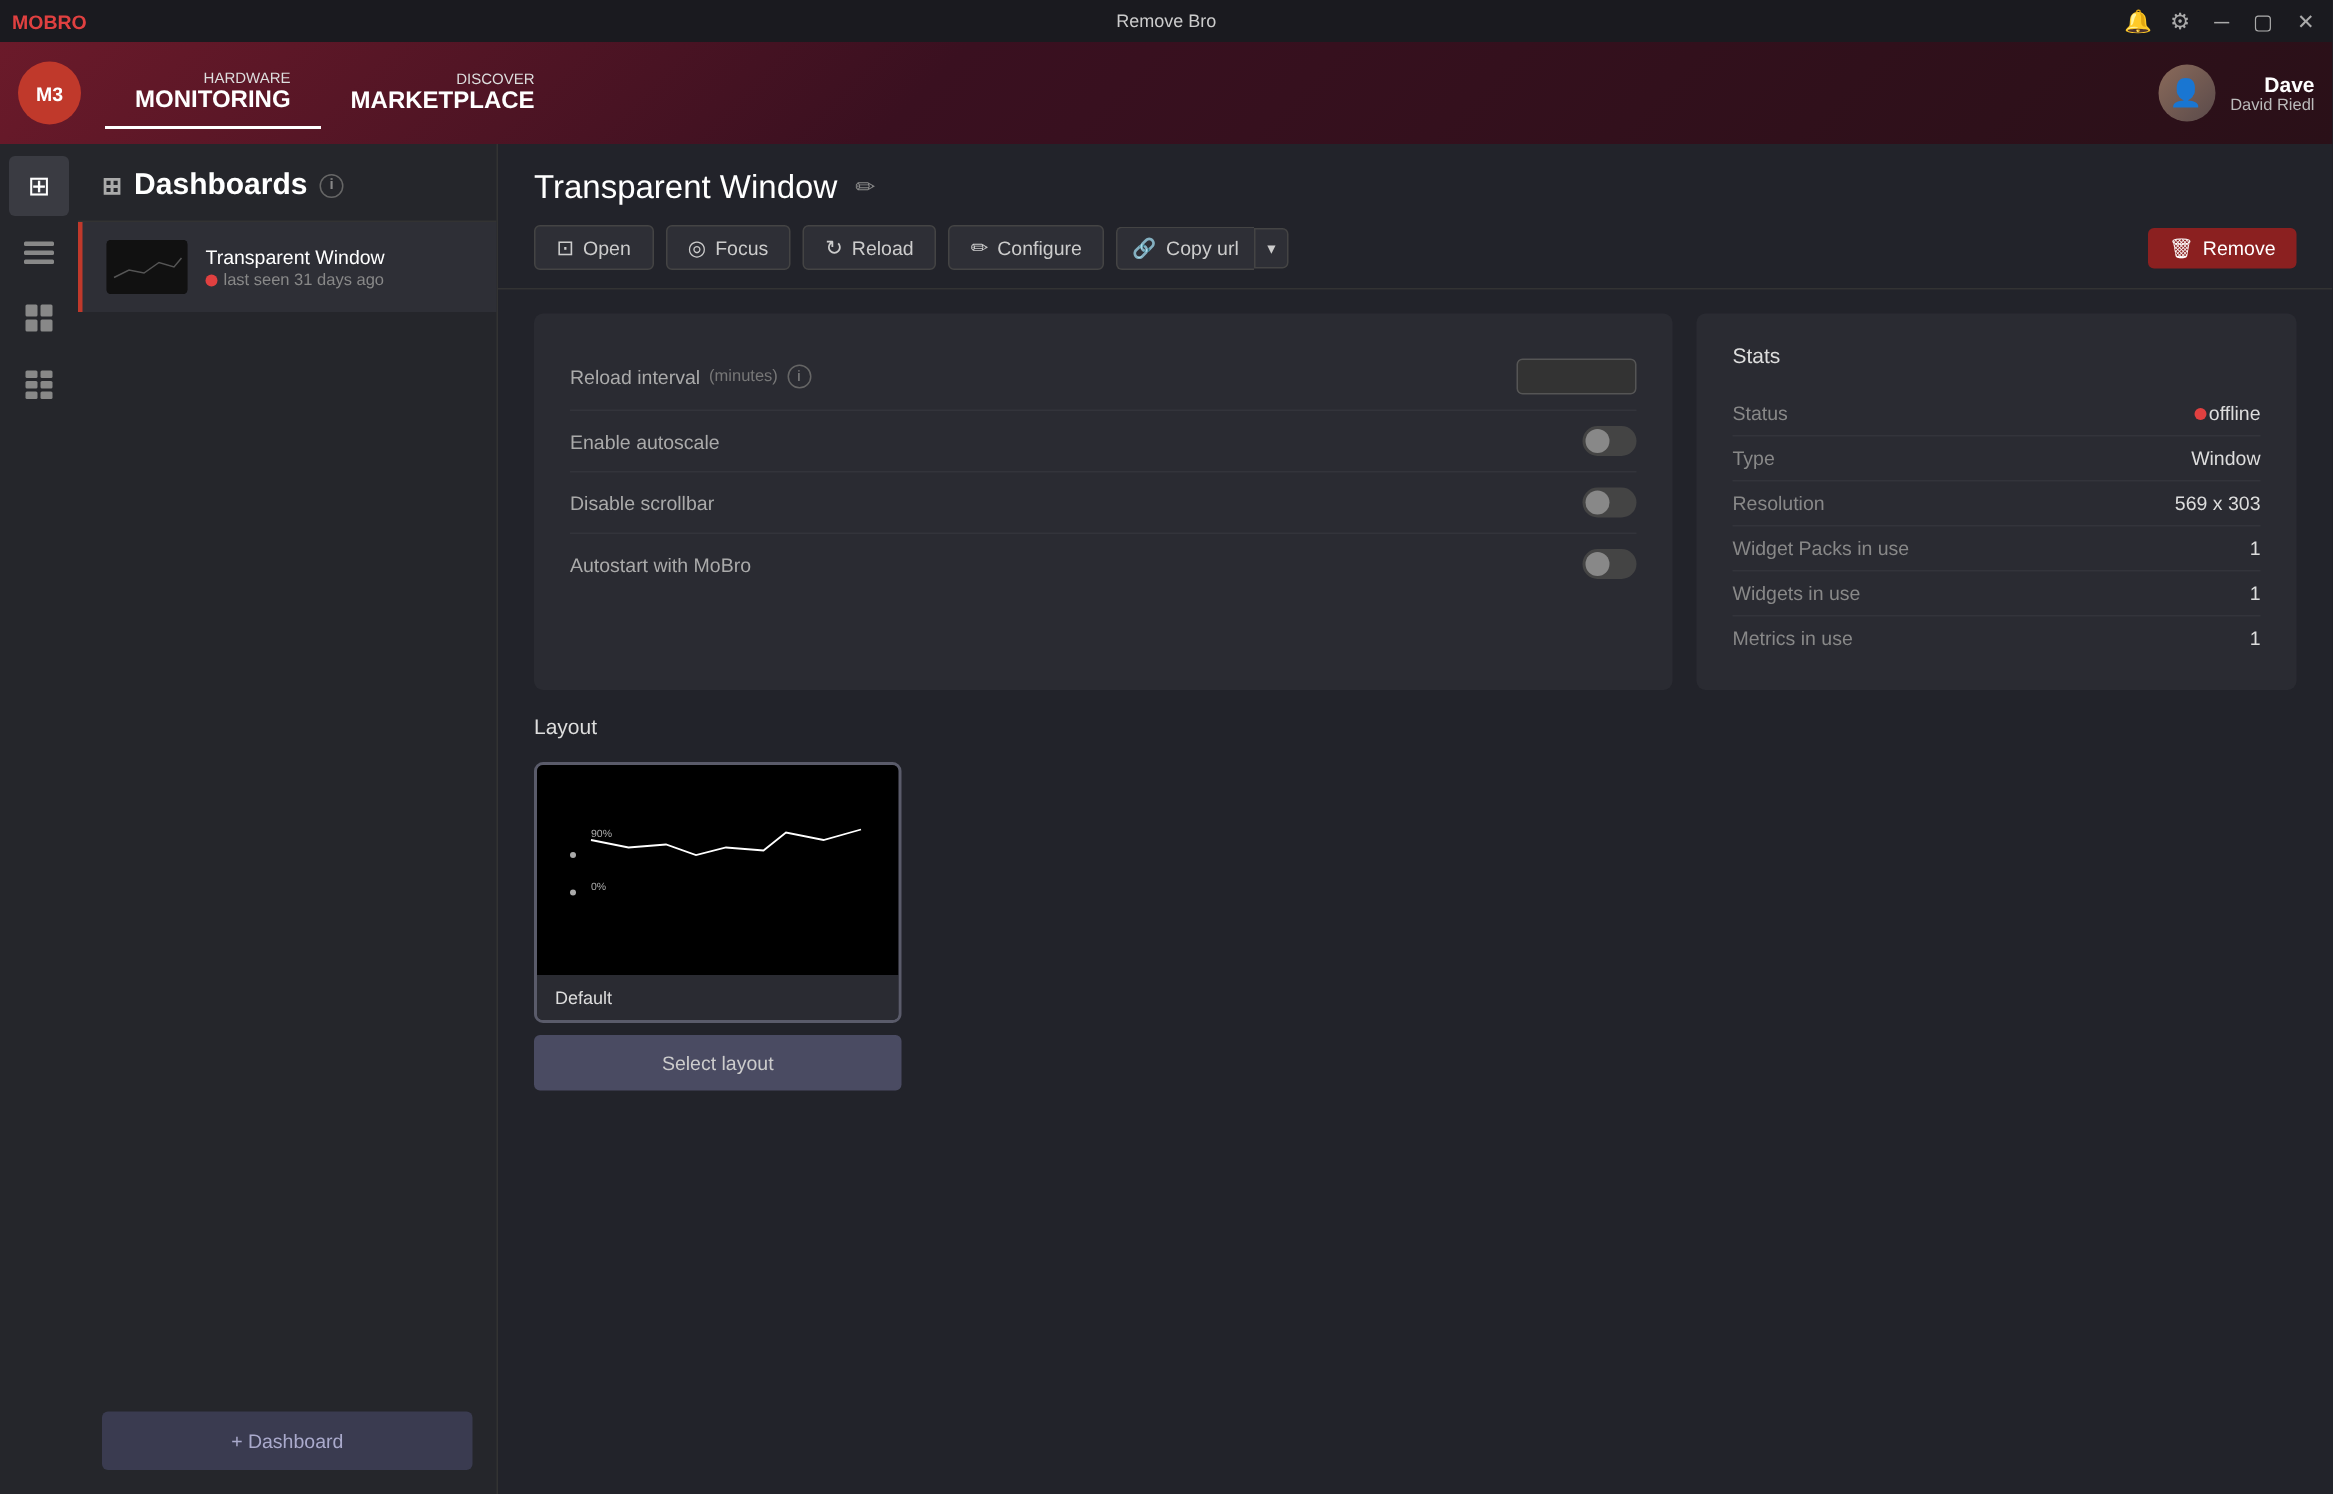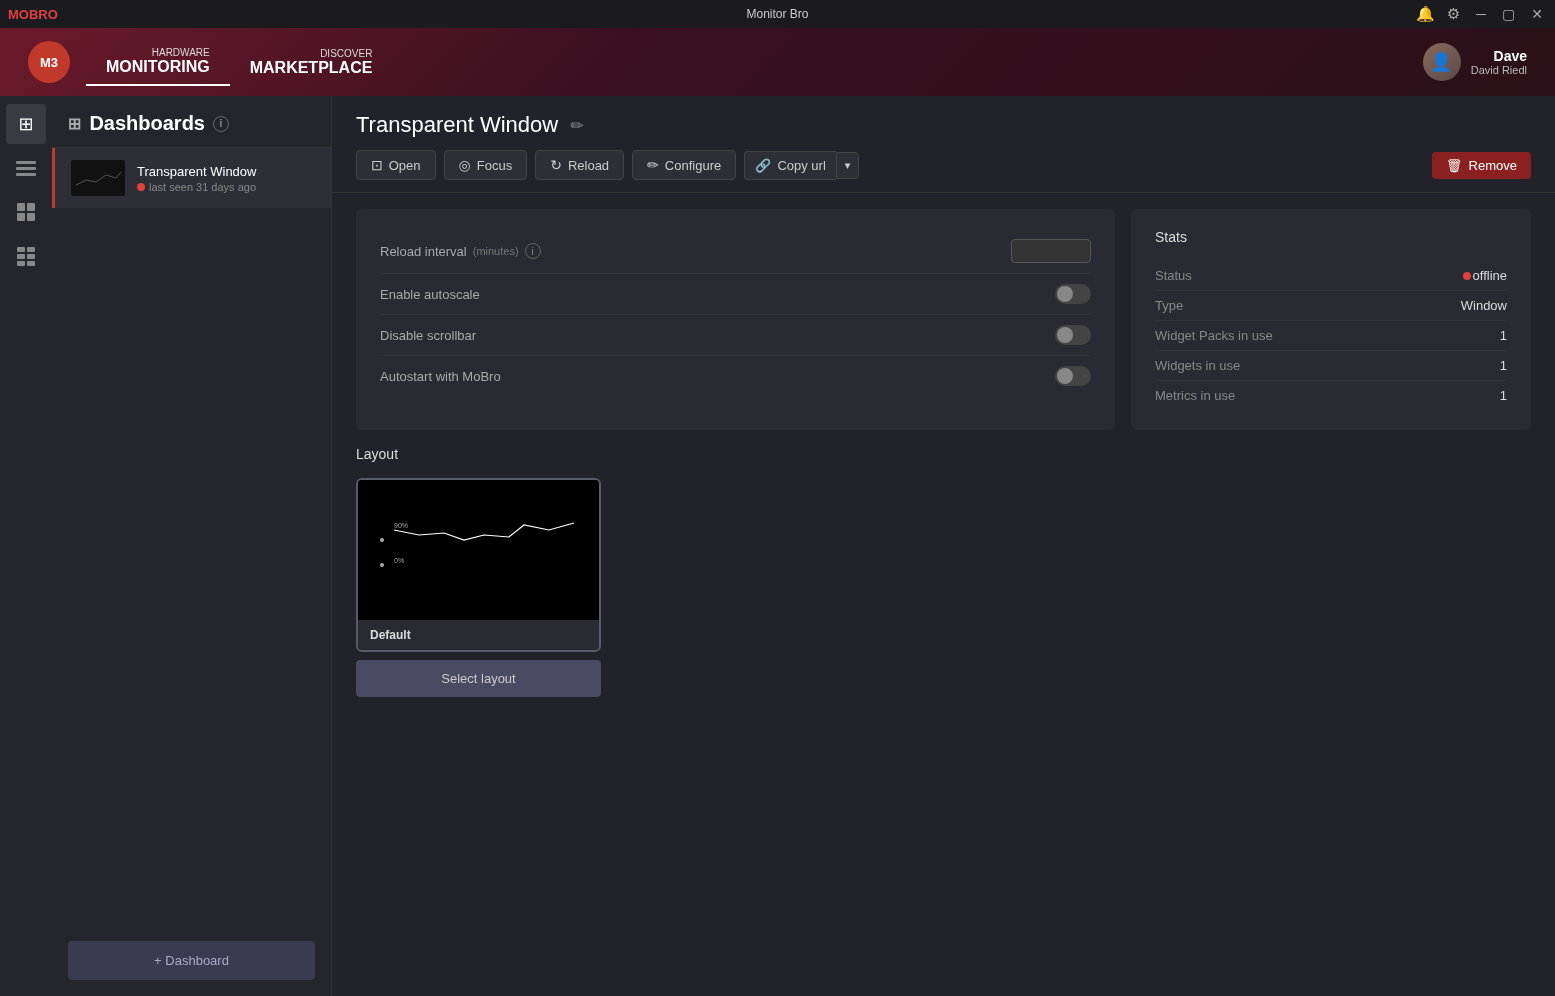--- a/index.html
+++ b/index.html
@@ -8,21 +8,21 @@
     
     .titlebar { background: #1a1a1f; height: 28px; display: flex; align-items: center; justify-content: space-between; padding: 0 8px; }
     .titlebar-title { color: #ccc; font-size: 12px; position: absolute; left: 50%; transform: translateX(-50%); }
     .titlebar-logo { color: #e04040; font-weight: bold; font-size: 13px; }
     .titlebar-controls { display: flex; gap: 8px; }
     .titlebar-controls span { color: #aaa; font-size: 14px; cursor: pointer; padding: 0 4px; }
     .titlebar-left { display: flex; align-items: center; gap: 8px; }
     .titlebar-bell, .titlebar-gear { color: #aaa; font-size: 15px; cursor: pointer; }
 
     
-    .topnav { background: linear-gradient(135deg, #6b1a2a 0%, #3a1020 40%, #2a1018 100%); height: 68px; display: flex; align-items: center; justify-content: space-between; padding: 0 28px; }
+    .topnav { background: linear-gradient(135deg, #6b1a2a 0%, #3a1020 40%, #2a1018 100%); height: 68px; display: flex; align-items: center; justify-content: space-between; padding: 0 12px; }
     .topnav-left { display: flex; align-items: center; gap: 0; }
     .topnav-logo { background: #c0392b; border-radius: 50%; width: 42px; height: 42px; display: flex; align-items: center; justify-content: center; color: white; font-weight: bold; font-size: 13px; margin-right: 16px; flex-shrink: 0; }
     .topnav-section { padding: 8px 20px; cursor: pointer; }
     .topnav-section.active { border-bottom: 2px solid #fff; }
     .topnav-section .sub { font-size: 10px; color: #ddd; text-transform: uppercase; text-align: right; }
     .topnav-section .main { font-size: 16px; font-weight: bold; color: #fff; text-transform: uppercase; }
     .topnav-section.marketplace .main { color: #fff; }
     .topnav-right { display: flex; align-items: center; gap: 10px; }
     .user-avatar-img { width: 38px; height: 38px; border-radius: 50%; background: linear-gradient(135deg, #8a6a5a, #5a4a4a); display: flex; align-items: center; justify-content: center; font-size: 18px; }
     .user-info { text-align: right; }
@@ -97,36 +97,36 @@
     .stat-label { color: #888; font-size: 13px; }
     .stat-value { color: #ddd; font-size: 13px; font-weight: 500; }
     .stat-offline { display: flex; align-items: center; gap: 2px; color: #ddd; }
     .stat-dot-red { width: 8px; height: 8px; border-radius: 50%; background: #e04040; }
 
     
     .layout-section { padding: 0 24px 24px; }
     .layout-title { font-size: 14px; color: #ddd; font-weight: 500; margin-bottom: 16px; }
     .layout-card { width: 245px; border: 2px solid #5a5b6a; border-radius: 6px; overflow: hidden; cursor: pointer; }
     .layout-preview { width: 100%; height: 140px; background: #000; position: relative; display: flex; align-items: center; justify-content: center; }
-    .layout-label { background: #2a2b32; padding: 8px 12px; color: #ddd; font-size: 12px; font-weight: bold; }
+    .layout-label { background: #2a2b32; padding: 8px 12px; color: #ddd; font-size: 12px; }
     .select-layout-btn { display: block; width: 245px; background: #4a4b62; color: #ccc; border: none; border-radius: 4px; padding: 11px; margin-top: 8px; cursor: pointer; font-size: 13px; font-weight: 500; text-align: center; }
 
     
     ::-webkit-scrollbar { width: 6px; }
     ::-webkit-scrollbar-track { background: #1e1f24; }
     ::-webkit-scrollbar-thumb { background: #444; border-radius: 3px; }
   </style>
 </head>
 <body>
 
 <div class="titlebar">
   <div class="titlebar-left">
     <span class="titlebar-logo">MOBRO</span>
   </div>
-  <span class="titlebar-title">Monitor Bro</span>
+  <span class="titlebar-title">Remove Bro</span>
   <div style="display:flex;align-items:center;gap:12px;">
     <span class="titlebar-bell">🔔</span>
     <span class="titlebar-gear">⚙</span>
     <div class="titlebar-controls">
       <span>─</span>
       <span>▢</span>
       <span>✕</span>
     </div>
   </div>
 </div>
@@ -296,20 +296,24 @@
             <div class="stat-dot-red"></div>
             <span>offline</span>
           </div>
         </div>
 
         <div class="stat-row">
           <span class="stat-label">Type</span>
           <span class="stat-value">Window</span>
         </div>
 
+        <div class="stat-row">
+          <span class="stat-label">Resolution</span>
+          <span class="stat-value">569 x 303</span>
+        </div>
 
         <div class="stat-row">
           <span class="stat-label">Widget Packs in use</span>
           <span class="stat-value">1</span>
         </div>
 
         <div class="stat-row">
           <span class="stat-label">Widgets in use</span>
           <span class="stat-value">1</span>
         </div>

